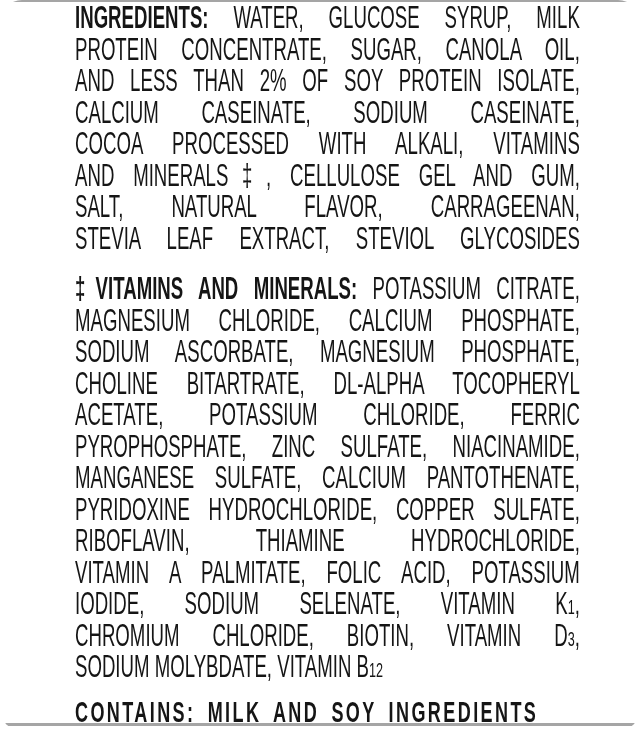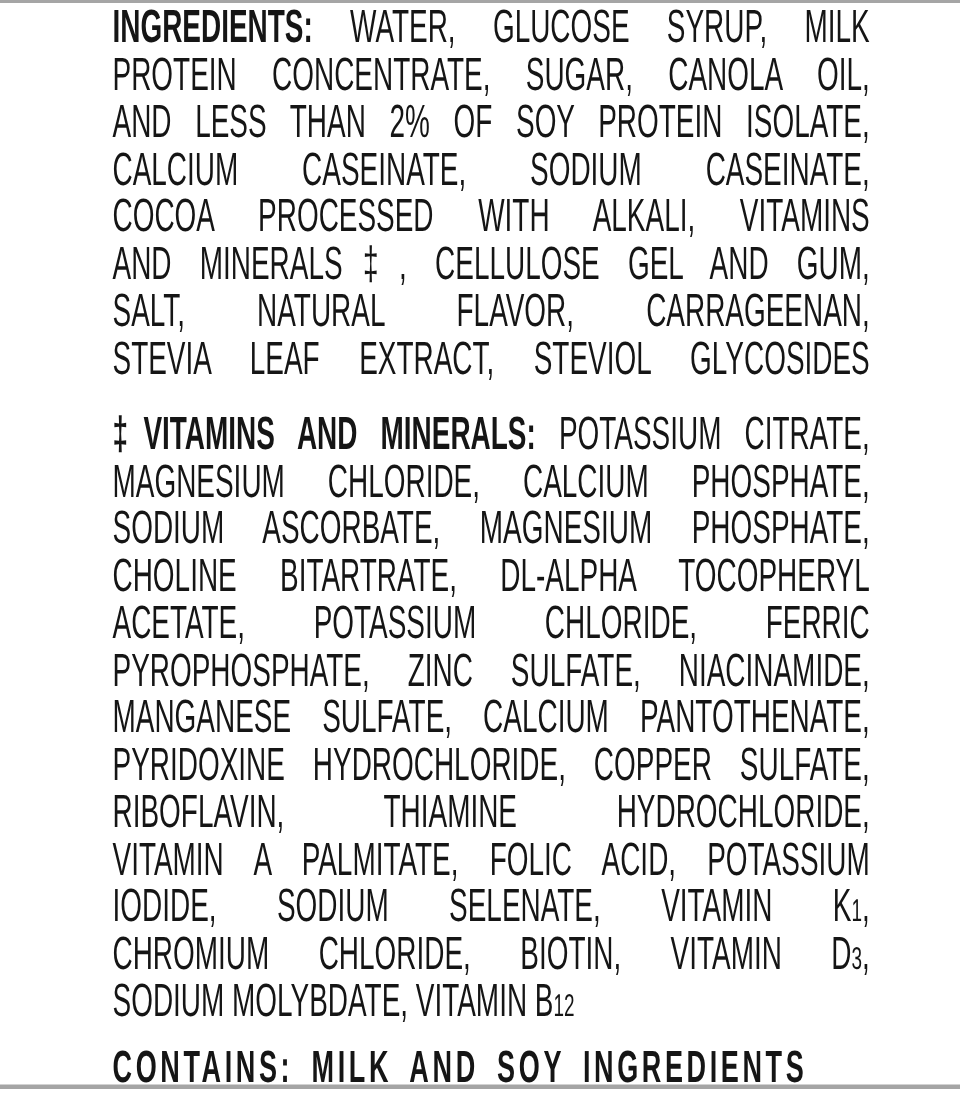--- a/index.html
+++ b/index.html
@@ -6,20 +6,21 @@
     margin: 0;
     padding: 0;
     background: #ffffff;
   }
   .label {
     position: relative;
     width: 640px;
     height: 731px;
     background: #ffffff;
     overflow: hidden;
+    border-radius: 22px;
   }
   .edge-line {
     position: absolute;
     left: 0;
     width: 640px;
     background: #a5a5a5;
   }
   .edge-line.top { top: 0; height: 2px; }
   .edge-line.bottom { top: 723px; height: 3px; }
 

